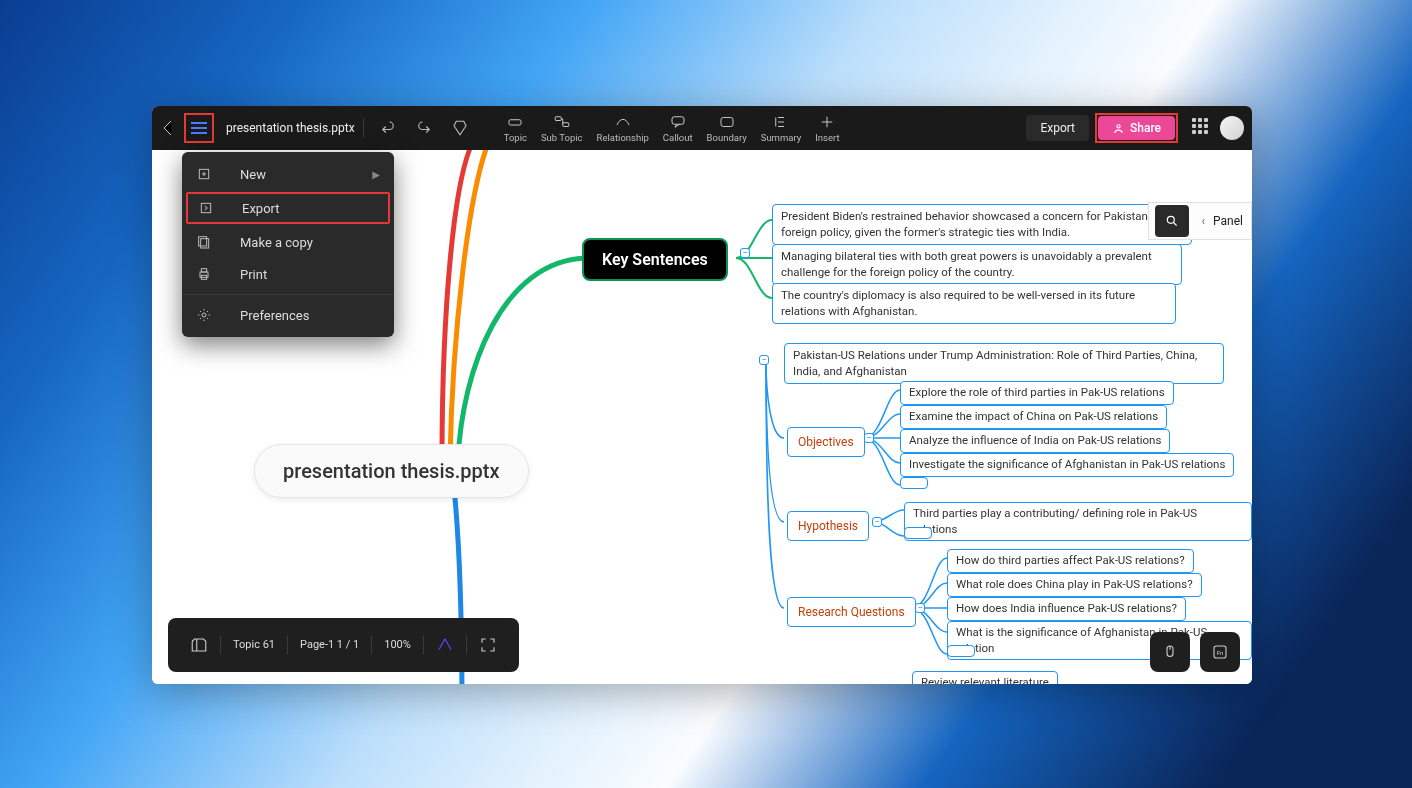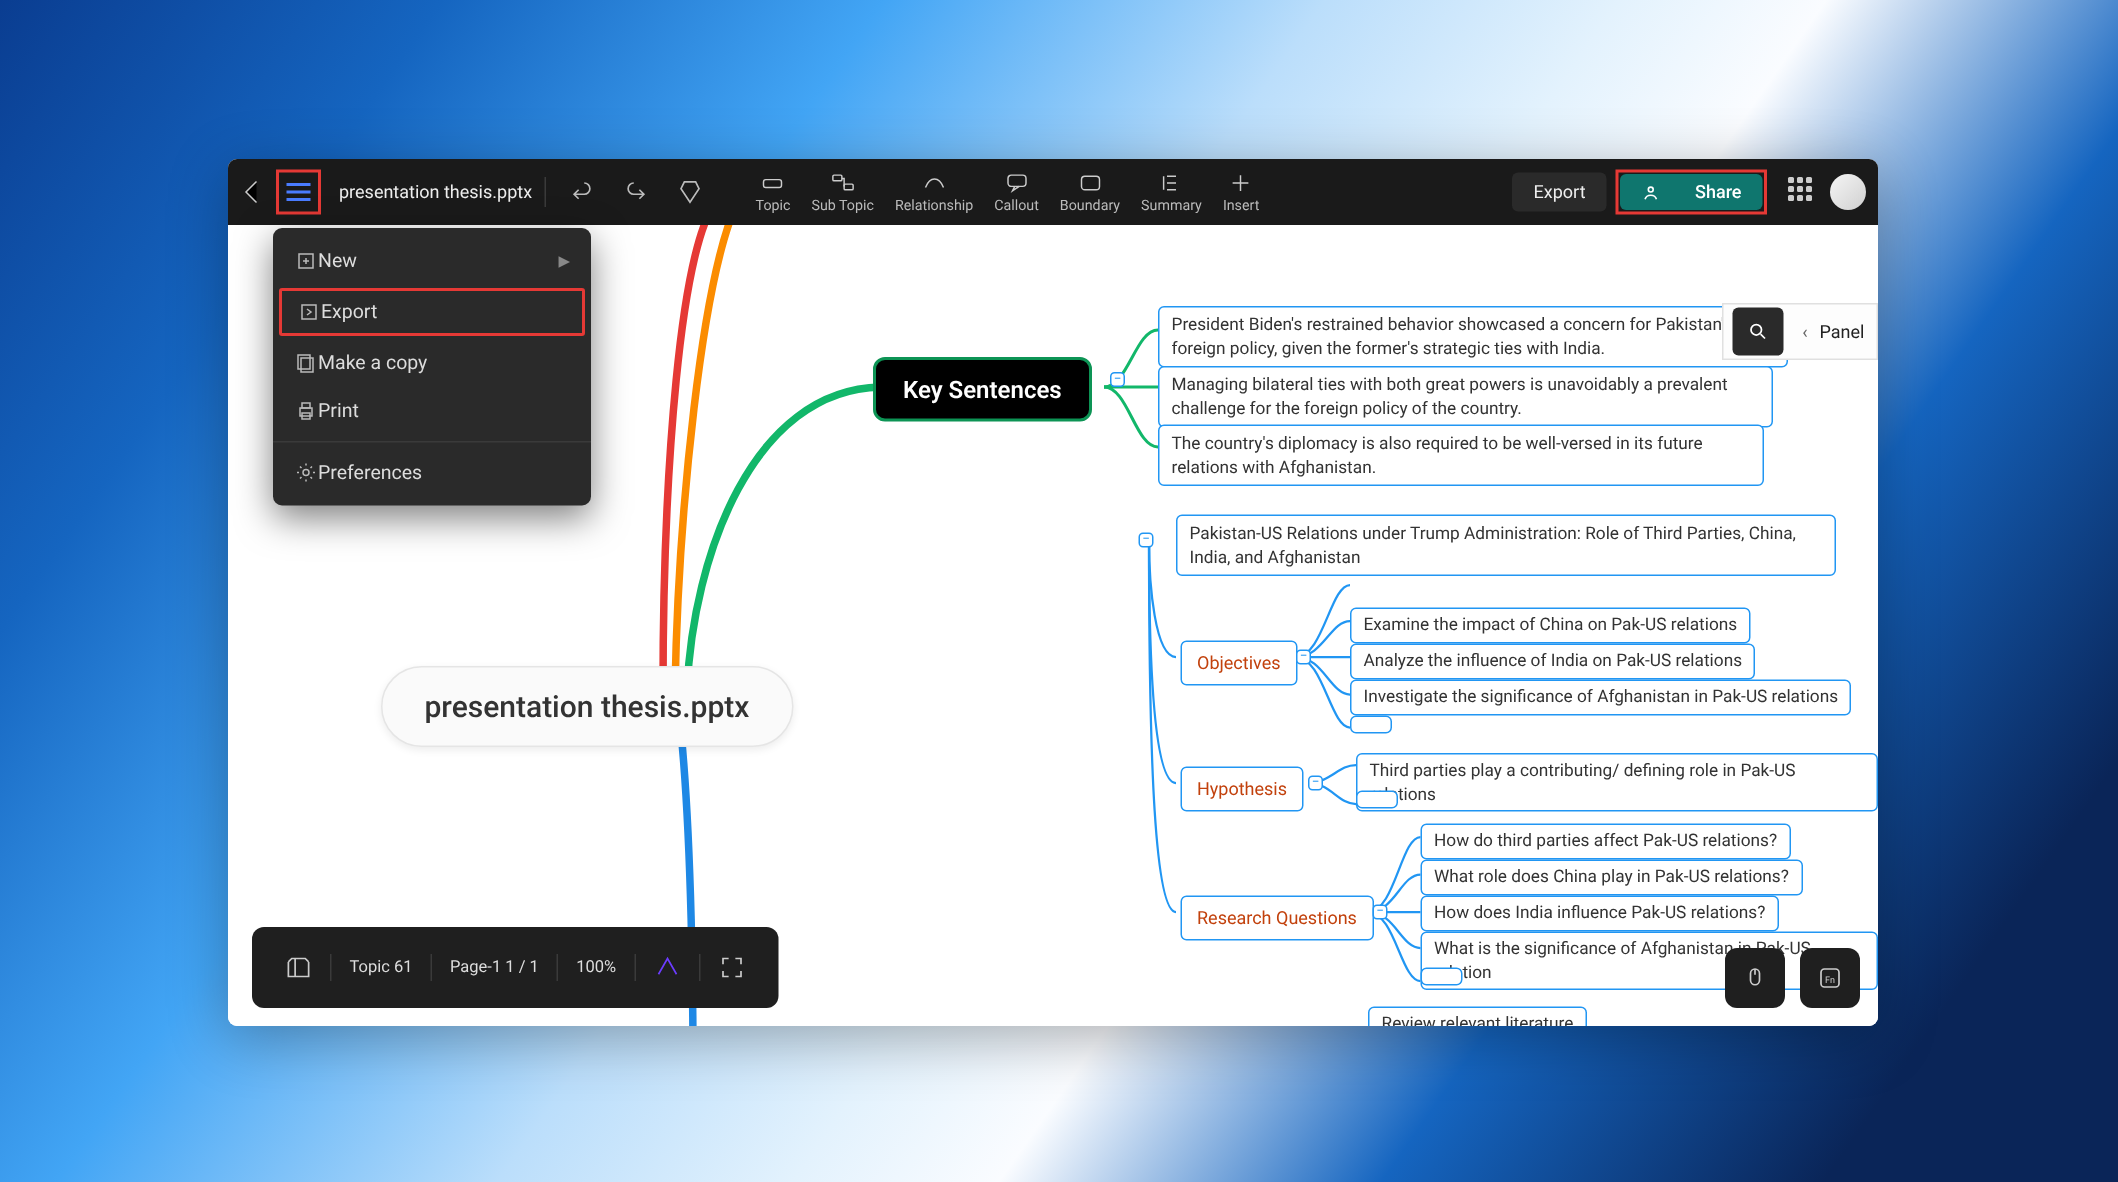--- a/index.html
+++ b/index.html
@@ -26,27 +26,27 @@
   .filename { padding: 0 8px; font-size: 12px; color:#eee; border-right:1px solid #3a3a3a; height:20px; line-height:20px; margin-right:6px;}
   .tb-icon { width:30px; height:44px; display:flex; flex-direction:column; align-items:center; justify-content:center; gap:2px; margin:0 3px;}
   .tb-icon svg { width:18px; height:18px; stroke:#bbb; fill:none; stroke-width:1.5;}
   .tb-group { display:flex; align-items:flex-end; gap:2px; margin-left:20px; }
   .tb-item { display:flex; flex-direction:column; align-items:center; gap:1px; padding:2px 6px 3px; }
   .tb-item svg { width:18px; height:18px; stroke:#ccc; fill:none; stroke-width:1.3; }
   .tb-item span { font-size:9.5px; color:#bbb; }
   .spacer { flex:1; }
   .export-btn { color:#eee; font-size:12px; padding:6px 14px; border-radius:4px; background:#2a2a2a; margin-right:6px;}
   .share-wrap { border:2px solid #e53935; padding:1px; margin-right:6px;}
-  .share-btn { background:#0f766e; color:#fff; padding:5px 14px; border-radius:4px; display:flex; align-items:center; gap:23px; font-size:12px; font-weight:500;justify-content:space-between;}
+  .share-btn { background:#ec4899; color:#fff; padding:5px 14px; border-radius:4px; display:flex; align-items:center; gap:5px; font-size:12px; font-weight:500;justify-content:space-between;}
   .apps-icon { width:20px; height:20px; margin:0 8px; display:grid; grid-template-columns:repeat(3,4px); grid-template-rows:repeat(3,4px); gap:2px;}
   .apps-icon i{ background:#ccc; border-radius:1px;}
   .avatar { width:24px; height:24px; border-radius:50%; background:linear-gradient(135deg,#f5f5f5,#d0d0d0); margin-right:8px;}
   
   .dropdown { position:absolute; left:30px; top:46px; width:212px; background:#2a2a2a; border-radius:6px; padding:6px 0; box-shadow:0 8px 24px rgba(0,0,0,0.5); z-index:10;}
-  .dd-item { display:flex; align-items:center; gap:0; padding:8px 14px; color:#ddd; font-size:13px; }
+  .dd-item { display:flex; align-items:center; gap:28px; padding:8px 14px; color:#ddd; font-size:13px; }
   .dd-item svg { width:16px; height:16px; stroke:#bbb; fill:none; stroke-width:1.5;}
   .dd-item .arrow { margin-left:auto; font-size:10px; color:#888;}
   .dd-item.hl { border:2px solid #e53935; margin:2px 4px; border-radius:2px; padding:6px 10px;}
   .dd-sep { height:1px; background:#3a3a3a; margin: 4px 0;}
   
   .canvas { position:absolute; top:44px; bottom:0; left:0; right:0; background:#fff; overflow:hidden;}
   
   .panel-tab { position:absolute; right:0; top:52px; display:flex; align-items:center; background:#fdfdfd; border:1px solid #e0e0e0; z-index:5;}
   .panel-tab .search { width:34px; height:32px; background:#2a2a2a; display:flex;align-items:center;justify-content:center; border-radius:4px; margin:2px 6px;}
   .panel-tab .search svg{width:14px;height:14px;stroke:#fff;fill:none;stroke-width:2;}
@@ -269,20 +269,21 @@
 
     <div class="sentence" style="left:620px; top:54px; width:420px;">President Biden's restrained behavior showcased a concern for Pakistan's foreign policy, given the former's strategic ties with India.</div>
     <div class="sentence" style="left:620px; top:94px; width:410px;">Managing bilateral ties with both great powers is unavoidably a prevalent challenge for the foreign policy of the country.</div>
     <div class="sentence" style="left:620px; top:133px; width:404px;">The country's diplomacy is also required to be well-versed in its future relations with Afghanistan.</div>
 
     <div class="sentence" style="left:632px; top:193px; width:440px;">Pakistan-US Relations under Trump Administration: Role of Third Parties, China, India, and Afghanistan</div>
     <div class="connector" style="left:607px; top:205px;">−</div>
 
     <div class="topic-box" style="left:635px; top:277px;">Objectives</div>
     <div class="connector" style="left:712px; top:283px;">−</div>
+    <div class="leaf" style="left:748px; top:231px;">Explore the role of third parties in Pak-US relations</div>
     <div class="leaf" style="left:748px; top:255px;">Examine the impact of China on Pak-US relations</div>
     <div class="leaf" style="left:748px; top:279px;">Analyze the influence of India on Pak-US relations</div>
     <div class="leaf" style="left:748px; top:303px;">Investigate the significance of Afghanistan in Pak-US relations</div>
     <div class="leaf" style="left:748px; top:327px; width:28px; height:12px;"></div>
 
     <div class="topic-box" style="left:635px; top:361px;">Hypothesis</div>
     <div class="connector" style="left:720px; top:367px;">−</div>
     <div class="leaf" style="left:752px; top:352px;">Third parties play a contributing/ defining role in Pak-US relations</div>
     <div class="leaf" style="left:752px; top:377px; width:28px; height:12px;"></div>
 

